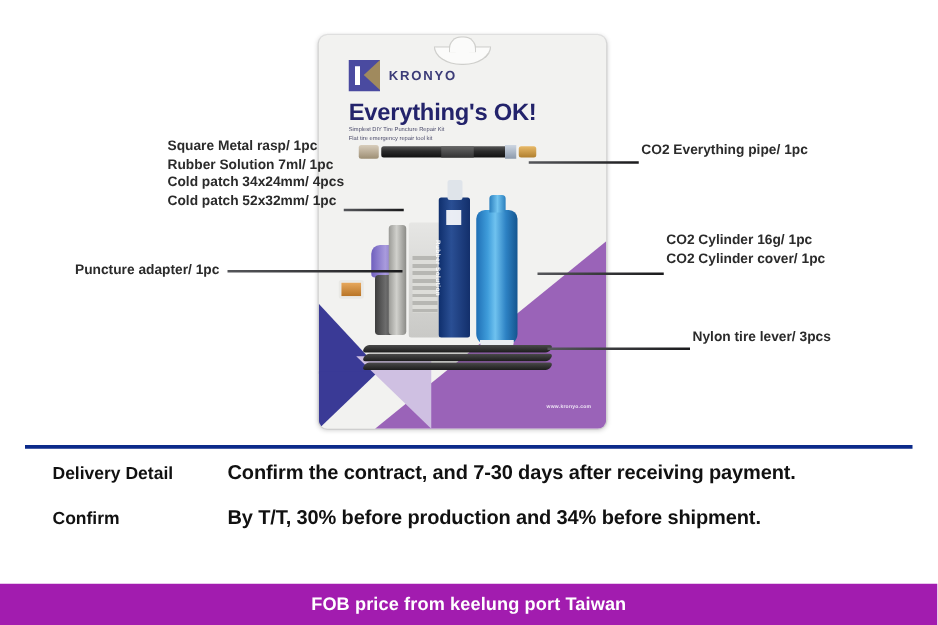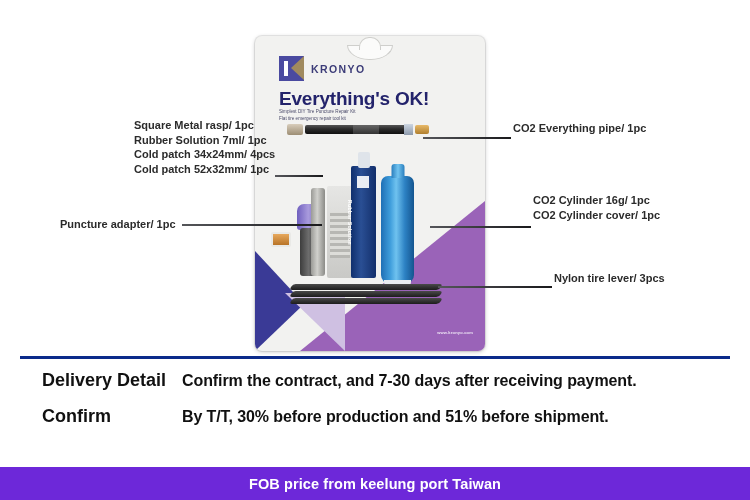--- a/index.html
+++ b/index.html
@@ -5,21 +5,21 @@
   * { margin:0; padding:0; box-sizing:border-box; }
   html,body { width:750px; height:500px; }
   body {
     font-family:"Liberation Sans", sans-serif;
     background:#ffffff;
     position:relative;
     overflow:hidden;
   }
 
   
-  #stage { position:absolute; left:0; top:8px; width:750px; height:345px;padding-left:48px; }
+  #stage { position:absolute; left:0; top:0; width:750px; height:345px;padding-left:48px; }
 
   
   .package {
     position:absolute; left:255px; top:28px; width:230px; height:315px;
     background:#f2f2f0;
     border-radius:7px;
     box-shadow:0 1px 4px rgba(0,0,0,.22), 0 0 0 1px rgba(0,0,0,.07);
     overflow:hidden;
   }
   .pkg-hang {
@@ -213,27 +213,27 @@
   }
 
   
   .rule {
     position:absolute; left:20px; top:356px; width:710px; height:3px; background:#0b2a8a;
   }
   .info { position:absolute; left:20px; top:370px; width:710px; }
   .info-row { display:flex; align-items:baseline; height:36px; }
   .info-key {
     width:162px; flex:0 0 162px; padding-left:22px;
-    font-size:18px; font-weight:bold; color:#111;
+    font-size:14px; font-weight:bold; color:#111;
   }
   .info-val { font-size:16px; font-weight:bold; color:#111; letter-spacing:-.1px; }
 
   .footer {
     position:absolute; left:0; bottom:0; width:750px; height:33px;
-    background:#6d28d9; display:flex; align-items:center; justify-content:center;
+    background:#a21caf; display:flex; align-items:center; justify-content:center;
   }
   .footer span { color:#fff; font-size:14.5px; font-weight:bold; letter-spacing:.1px; }
 </style>
 </head>
 <body>
 
 <div id="stage">
 
   <div class="package">
     <div class="pkg-hang"></div>
@@ -314,19 +314,19 @@
 
 <div class="rule"></div>
 
 <div class="info">
   <div class="info-row">
     <div class="info-key">Delivery Detail</div>
     <div class="info-val">Confirm the contract, and 7-30 days after receiving payment.</div>
   </div>
   <div class="info-row">
     <div class="info-key">Confirm</div>
-    <div class="info-val">By T/T, 30% before production and 51% before shipment.</div>
+    <div class="info-val">By T/T, 30% before production and 34% before shipment.</div>
   </div>
 </div>
 
 <div class="footer">
   <span>FOB price from keelung port Taiwan</span>
 </div>
 
 </body></html>

